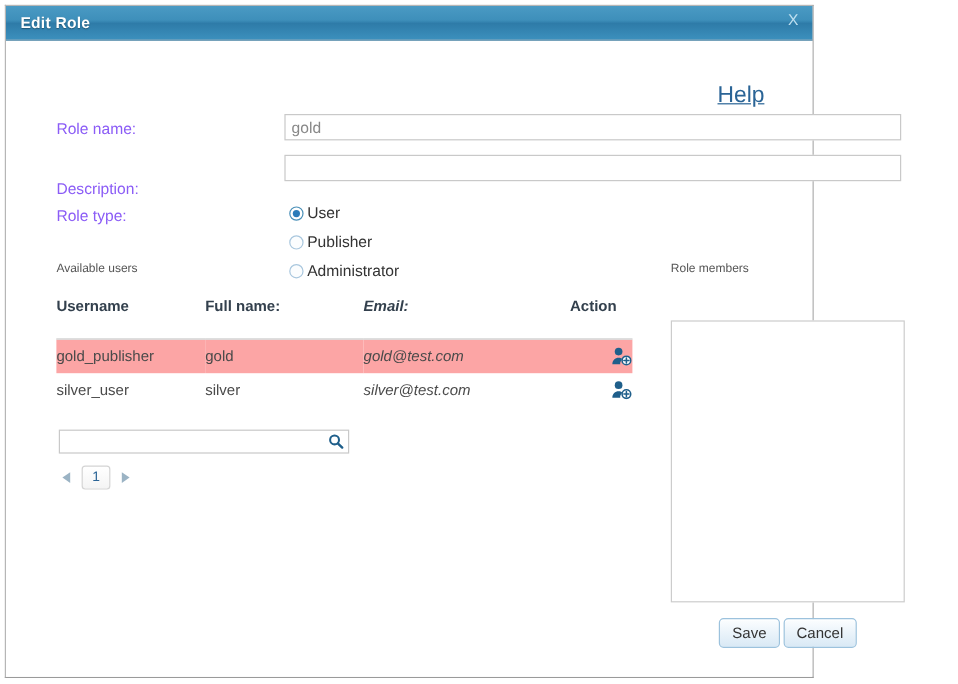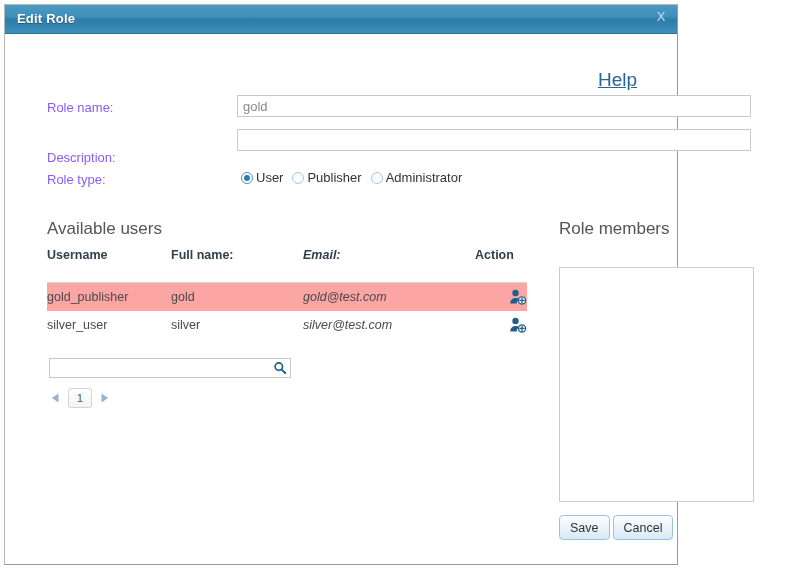--- a/index.html
+++ b/index.html
@@ -93,20 +93,21 @@
 
   #radio-group {
     position: absolute;
     left: 236px;
     top: 136px;
     display: flex;
     align-items: flex-start;
     gap: 9px;
     font-size: 13px;
     color: #333333;
+    flex-direction: column;
   }
   .radio-item {
     display: flex;
     align-items: center;
     gap: 3px;
     cursor: pointer;
   }
   .radio-circle {
     width: 12px; height: 12px;
     border-radius: 50%;
@@ -126,21 +127,21 @@
     left: 2px; top: 2px;
     width: 6px; height: 6px;
     border-radius: 50%;
     background: #2b7bb9;
   }
   .radio-label { color: #333333; font-size: 13px; }
 
   .section-title {
     position: absolute;
     color: #555555;
-    font-size: 17px;
+    font-size: 10px;
   }
   #available-users-title { left: 42px; top: 185px; }
   #role-members-title { left: 554px; top: 185px; }
 
   #users-table {
     position: absolute;
     left: 42px; top: 212px;
     width: 480px;
     border-collapse: collapse;
     font-size: 12.5px;
@@ -235,21 +236,21 @@
     background: #ffffff;
     box-sizing: border-box;
     overflow: auto;
   }
 
   #button-bar {
     position: absolute;
     left: 554px; top: 481px;
     width: 195px;
     display: flex;
-    justify-content: flex-start;
+    justify-content: center;
     gap: 3px;
   }
   .dlg-button {
     min-width: 44px;
     height: 25px;
     padding: 0 10px;
     border: 1px solid #9cc2dd;
     border-radius: 4px;
     background: linear-gradient(to bottom, #fcfeff 0%, #eaf3fa 50%, #d9e9f5 100%);
     color: #333333;

